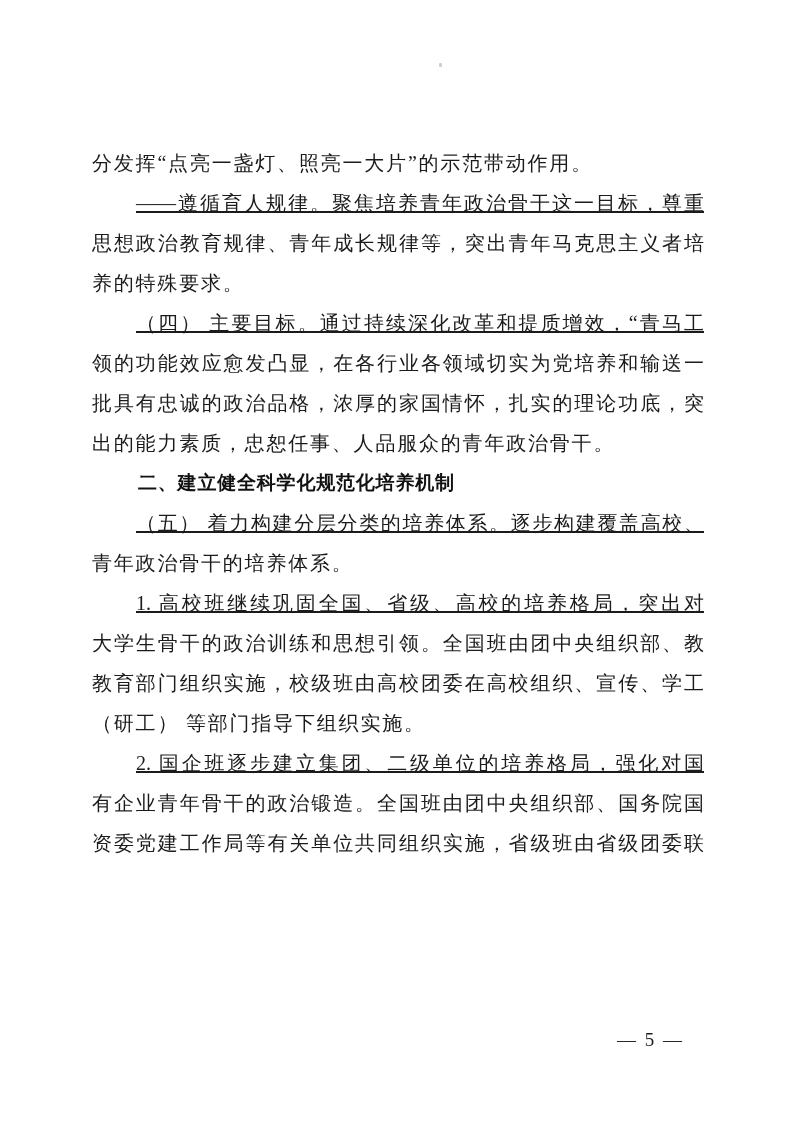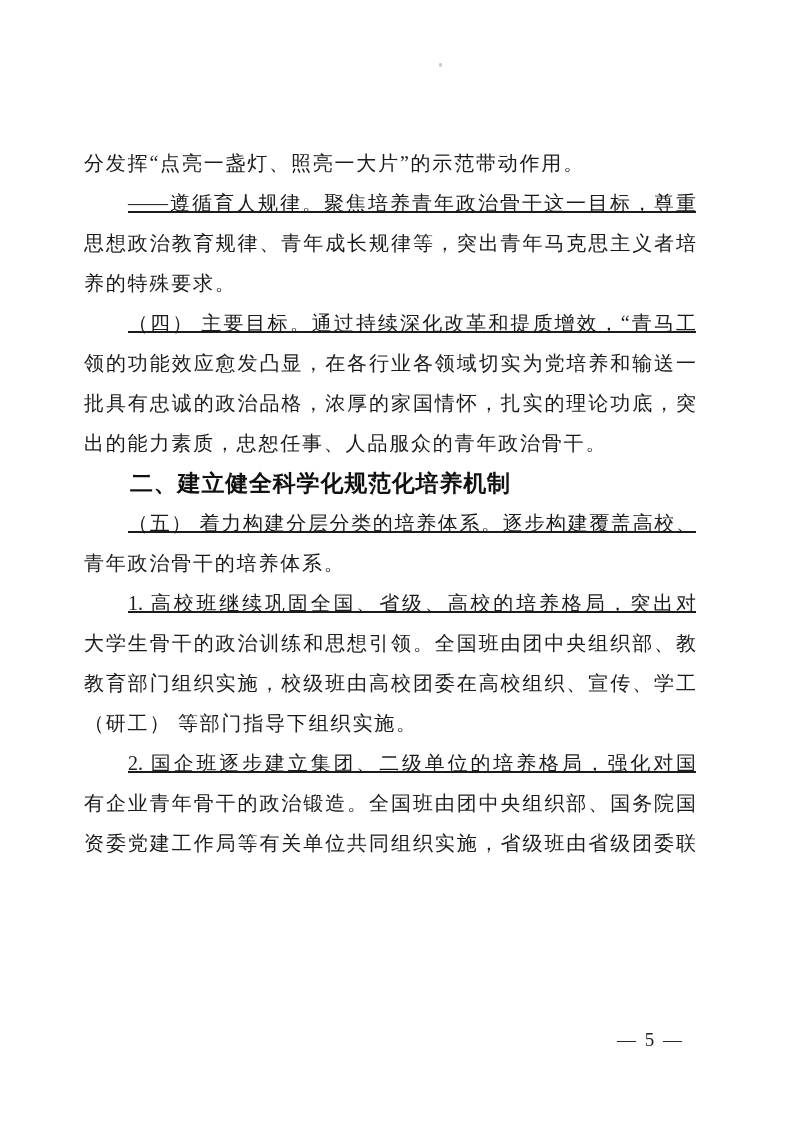--- a/index.html
+++ b/index.html
@@ -10,21 +10,21 @@
   .page {
     position: relative;
     width: 794px;
     height: 1124px;
     background: #ffffff;
     overflow: hidden;
     font-family: "Liberation Serif", "DejaVu Serif", serif;
   }
   .text-block {
     position: absolute;
-    left: 84px;
+    left: 92px;
     top: 143px;
     width: 612px;
   }
   .line {
     margin: 0;
     height: 40px;
     line-height: 40px;
     font-size: 20px;
     color: #1b1b1b;
     letter-spacing: 1.8px;
@@ -38,21 +38,21 @@
     text-align-last: justify;
     text-justify: inter-character;
   }
   .line.indent {
     text-indent: 44px;
     text-decoration: underline;
   }
   .line.heading {
     font-family: Liberation Sans, sans-serif;
     font-weight: bold;
-    font-size: 23px;
+    font-size: 19px;
     letter-spacing: 0.8px;
     text-indent: 46px;
     color: #111111;
   }
   .page-number {
     position: absolute;
     top: 1026px;
     right: 110px;
     font-size: 19px;
     line-height: 28px;

